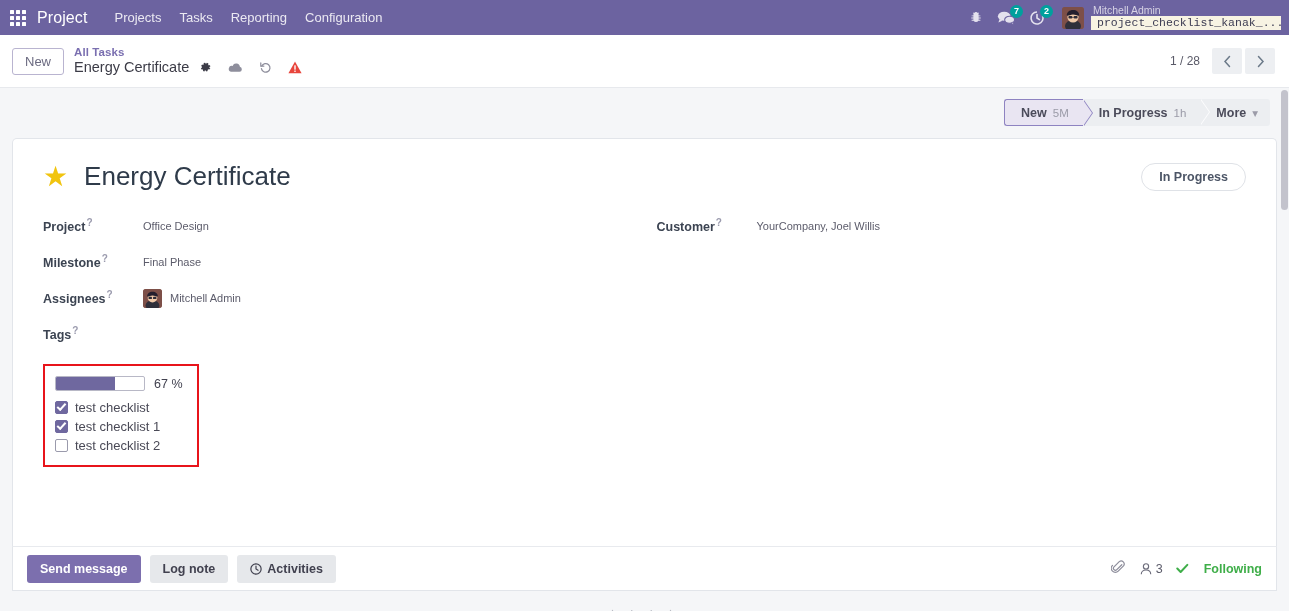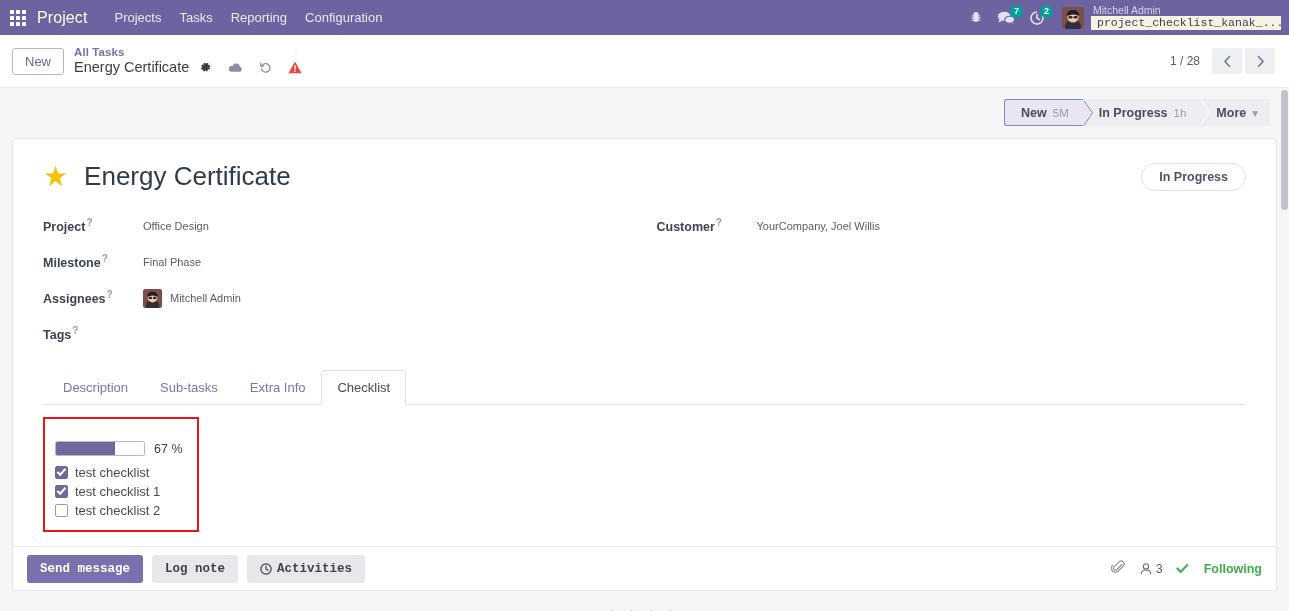--- a/index.html
+++ b/index.html
@@ -151,21 +151,21 @@
   .tab.active {
     color: #4a4a57; background: #fff;
     border-color: #dfe2e7 #dfe2e7 #fff;
   }
   .tab-body { padding: 12px 0 0 0; }
 
   .checklist-box {
     border: 2px solid #e8141b; display: inline-block;
     padding: 10px 12px 10px 10px; min-width: 156px;
   }
-  .progress-row { display: flex; align-items: center; gap: 9px; margin-bottom: 7px; margin-top: 12px; }
+  .progress-row { display: flex; align-items: center; gap: 9px; margin-bottom: 7px; }
   .progress-outer {
     width: 90px; height: 15px; background: #fff;
     border: 1px solid #b8b8c6; border-radius: 2px; overflow: hidden;
   }
   .progress-inner { height: 100%; background: #6f689f; }
   .progress-pct { font-size: 12.5px; color: #41414f; }
   .cl-item { display: flex; align-items: center; gap: 7px; padding: 2px 0; text-align: center; }
   .cbx {
     width: 13px; height: 13px; border-radius: 2px; flex-shrink: 0;
     border: 1px solid #9a9aac; background: #fff;
@@ -180,21 +180,21 @@
 
   
   .chatter {
     position: absolute; left: 12px; right: 12px; bottom: 20px; height: 45px;
     background: #fff; border: 1px solid #e2e5ea; border-top: 1px solid #e8eaee;
     display: flex; align-items: center; padding: 0 14px;
   }
   .cbtn {
     font-size: 12.5px; font-weight: bold; padding: 7px 13px;
     border-radius: 3px; cursor: pointer; border: none;
-    margin-right: 9px; font-family: Liberation Mono, monospace;
+    margin-right: 9px; font-family: Liberation Sans, sans-serif;
   }
   .cbtn.primary { background: #7c6fae; color: #fff; }
   .cbtn.plain { background: #e6e8eb; color: #41414f; display: inline-flex; align-items: center; gap: 5px; }
   .chat-spacer { flex: 1; }
   .follow-grp { display: flex; align-items: center; gap: 13px; }
   .fcount { font-size: 12.5px; color: #5c5c6b; display: flex; align-items: center; gap: 3px; cursor: pointer; }
   .following { font-size: 12.5px; font-weight: bold; color: #3fae49; display: flex; align-items: center; gap: 15px; cursor: pointer; }
 
   .scrollbar {
     position: absolute; right: 1px; top: 90px; width: 7px; height: 120px;
@@ -400,26 +400,20 @@
       <div class="col right">
         <div class="fld">
           <div class="flabel">
             <span>Customer</span><span class="q">?</span>
           </div>
           <div class="fval">YourCompany, Joel Willis</div>
         </div>
       </div>
     </div>
 
-    <div class="tabs">
-      <div class="tab">Description</div>
-      <div class="tab">Sub-tasks</div>
-      <div class="tab">Extra Info</div>
-      <div class="tab active">Checklist</div>
-    </div>
 
     <div class="tab-body">
       <div class="checklist-box">
         <div class="progress-row">
           <div class="progress-outer">
             <div class="progress-inner" id="pbar" style="width: 67%;"></div>
           </div>
           <span class="progress-pct">67 %</span>
         </div>
 

